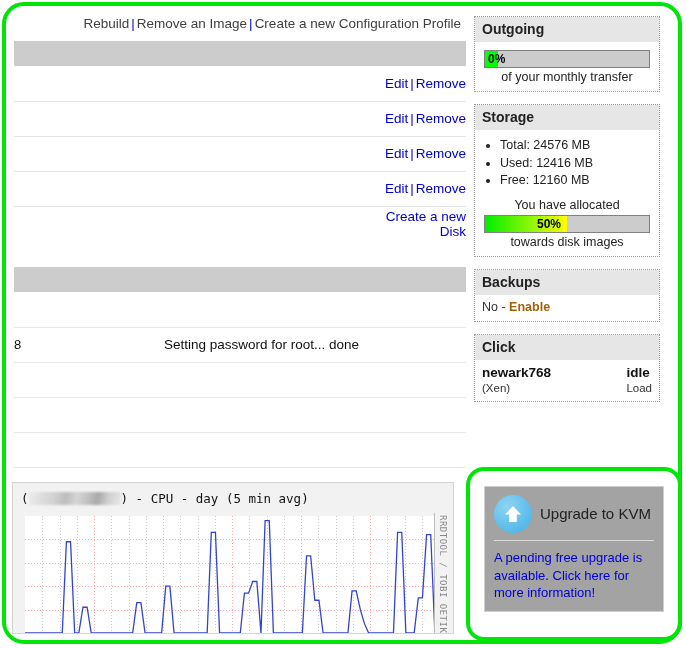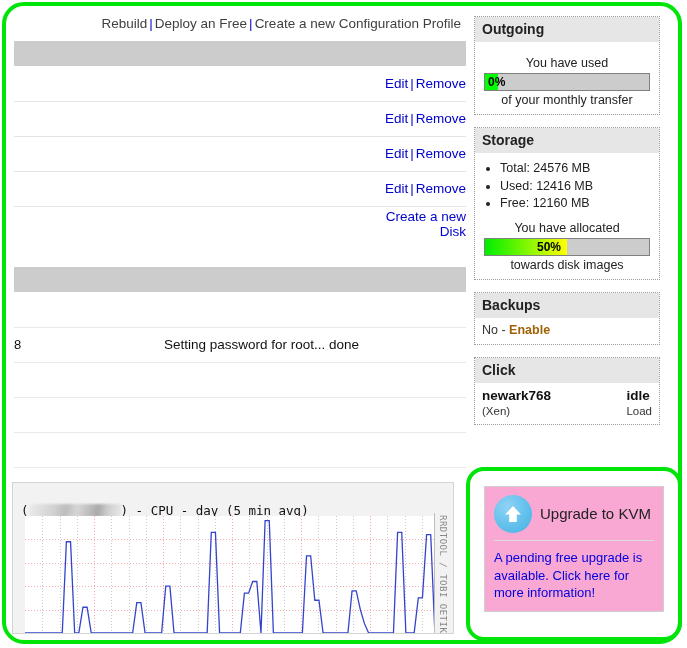--- a/index.html
+++ b/index.html
@@ -162,21 +162,21 @@
   .host-col-b { flex: 1; margin-left: 44px; }
   .host-strong { font-weight: bold; font-size: 13.5px; color: #111; }
   .host-sub { font-size: 11.5px; color: #333; margin-top: 2px; }
 
   
   #kvm {
     position: absolute;
     left: 484px; top: 486px;
     width: 180px;
     border: 1px solid #cfcfcf;
-    background: #f9a8d4;
+    background: #a3a3a3;
     padding: 8px 9px 9px 9px;
     z-index: 45;
   }
   .kvm-head {
     display: flex;
     align-items: center;
     gap: 8px;
     padding-bottom: 7px;
     border-bottom: 1px solid #dcdcdc;
   }
@@ -204,21 +204,21 @@
   #graph-wrap {
     position: absolute;
     left: 12px; top: 482px;
     width: 442px; height: 152px;
     background: #f2f2f2;
     border: 1px solid #d4d4d4;
     overflow: hidden;
   }
   #graph-title {
     position: absolute;
-    left: 8px; top: 20px;
+    left: 8px; top: 8px;
     font-family: "DejaVu Sans Mono", monospace;
     font-size: 12.5px;
     color: #111;
     white-space: nowrap;
   }
   .redact {
     display: inline-block;
     width: 92px; height: 13px;
     vertical-align: -2px;
     background: linear-gradient(100deg,#ececec 0%,#dedede 14%,#d2d2d2 27%,#bdbdbd 40%,
@@ -253,21 +253,21 @@
   }
 </style>
 </head>
 <body>
 
 <div id="page">
 
   <div id="left-col">
 
     <div class="toplinks">
-      <a href="#">Rebuild</a><span class="sep">|</span><a href="#">Deploy an Free</a><span class="sep">|</span><a href="#">Create a new Configuration Profile</a>
+      <a href="#">Rebuild</a><span class="sep">|</span><a href="#">Remove an Image</a><span class="sep">|</span><a href="#">Create a new Configuration Profile</a>
     </div>
 
     <table class="grid">
       <tbody>
           <tr class="hdrbar">
         <td colspan="2"></td>
       </tr>
       <tr class="gridrow">
         <td class="cell-blank"></td>
         <td class="cell-actions"><a href="#">Edit</a><span class="sep">|</span><a href="#">Remove</a></td>
@@ -320,21 +320,20 @@
       </tr>
     </tbody>
       </table>
   </div>
 
   <div id="side">
 
     <div class="panel">
       <div class="panel-title">Outgoing</div>
       <div class="panel-body">
-        <div class="meter-caption">You have used</div>
         <div class="meter">
           <div class="meter-fill" id="net-fill" style="width: 8%; background: rgb(0, 255, 0);"></div>
           <div class="meter-label">0%</div>
         </div>
         <div class="meter-caption" style="margin-top:2px">of your monthly transfer</div>
       </div>
     </div>
 
     <div class="panel">
       <div class="panel-title">Storage</div>

